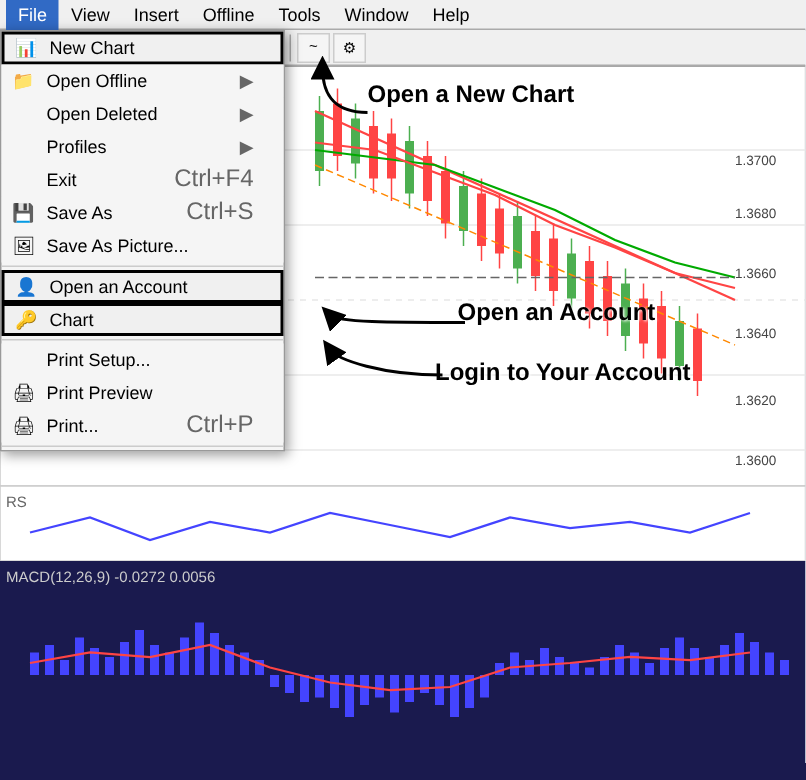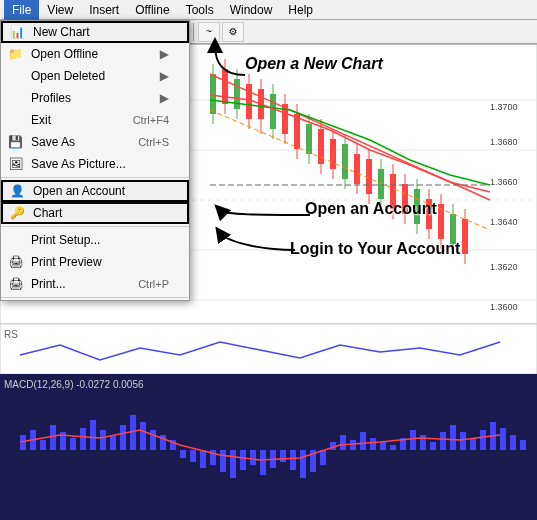--- a/index.html
+++ b/index.html
@@ -81,21 +81,21 @@
       padding: 3px 20px 3px 30px;
       cursor: pointer;
       color: #000;
       background: #f5f5f5;
       height: 22px;
       font-size: 12px;
       position: relative;
     }
     .menu-item .shortcut {
       color: #666;
-      font-size: 11px;
+      font-size: 16px;
       margin-left: 20px;
     }
     .menu-item .arrow {
       color: #666;
     }
     .menu-sep {
       height: 1px;
       background: #ccc;
       margin: 2px 0;
     }
@@ -417,21 +417,21 @@
         <span>Print...</span>
         <span class="shortcut">Ctrl+P</span>
       </div>
 
       <div class="menu-sep"></div>
 
 
     </div>
   </div>
 
-  <div class="annotation" style="top: 55px; left: 245px; font-style: italic;">
+  <div class="annotation" style="top: 55px; left: 245px;">
     <span>Open a New Chart</span>
   </div>
 
   <svg style="position:absolute;top:0;left:0;width:537px;height:520px;pointer-events:none;z-index:160;">
 
     <path d="M245,75 C220,75 215,60 215,45" stroke="#000" stroke-width="2" fill="none" marker-end="url(#arrowhead)"></path>
     <defs>
       <marker id="arrowhead" markerWidth="8" markerHeight="8" refX="4" refY="4" orient="auto">
         <polygon points="0 0, 8 4, 0 8" fill="#000"></polygon>
       </marker>

